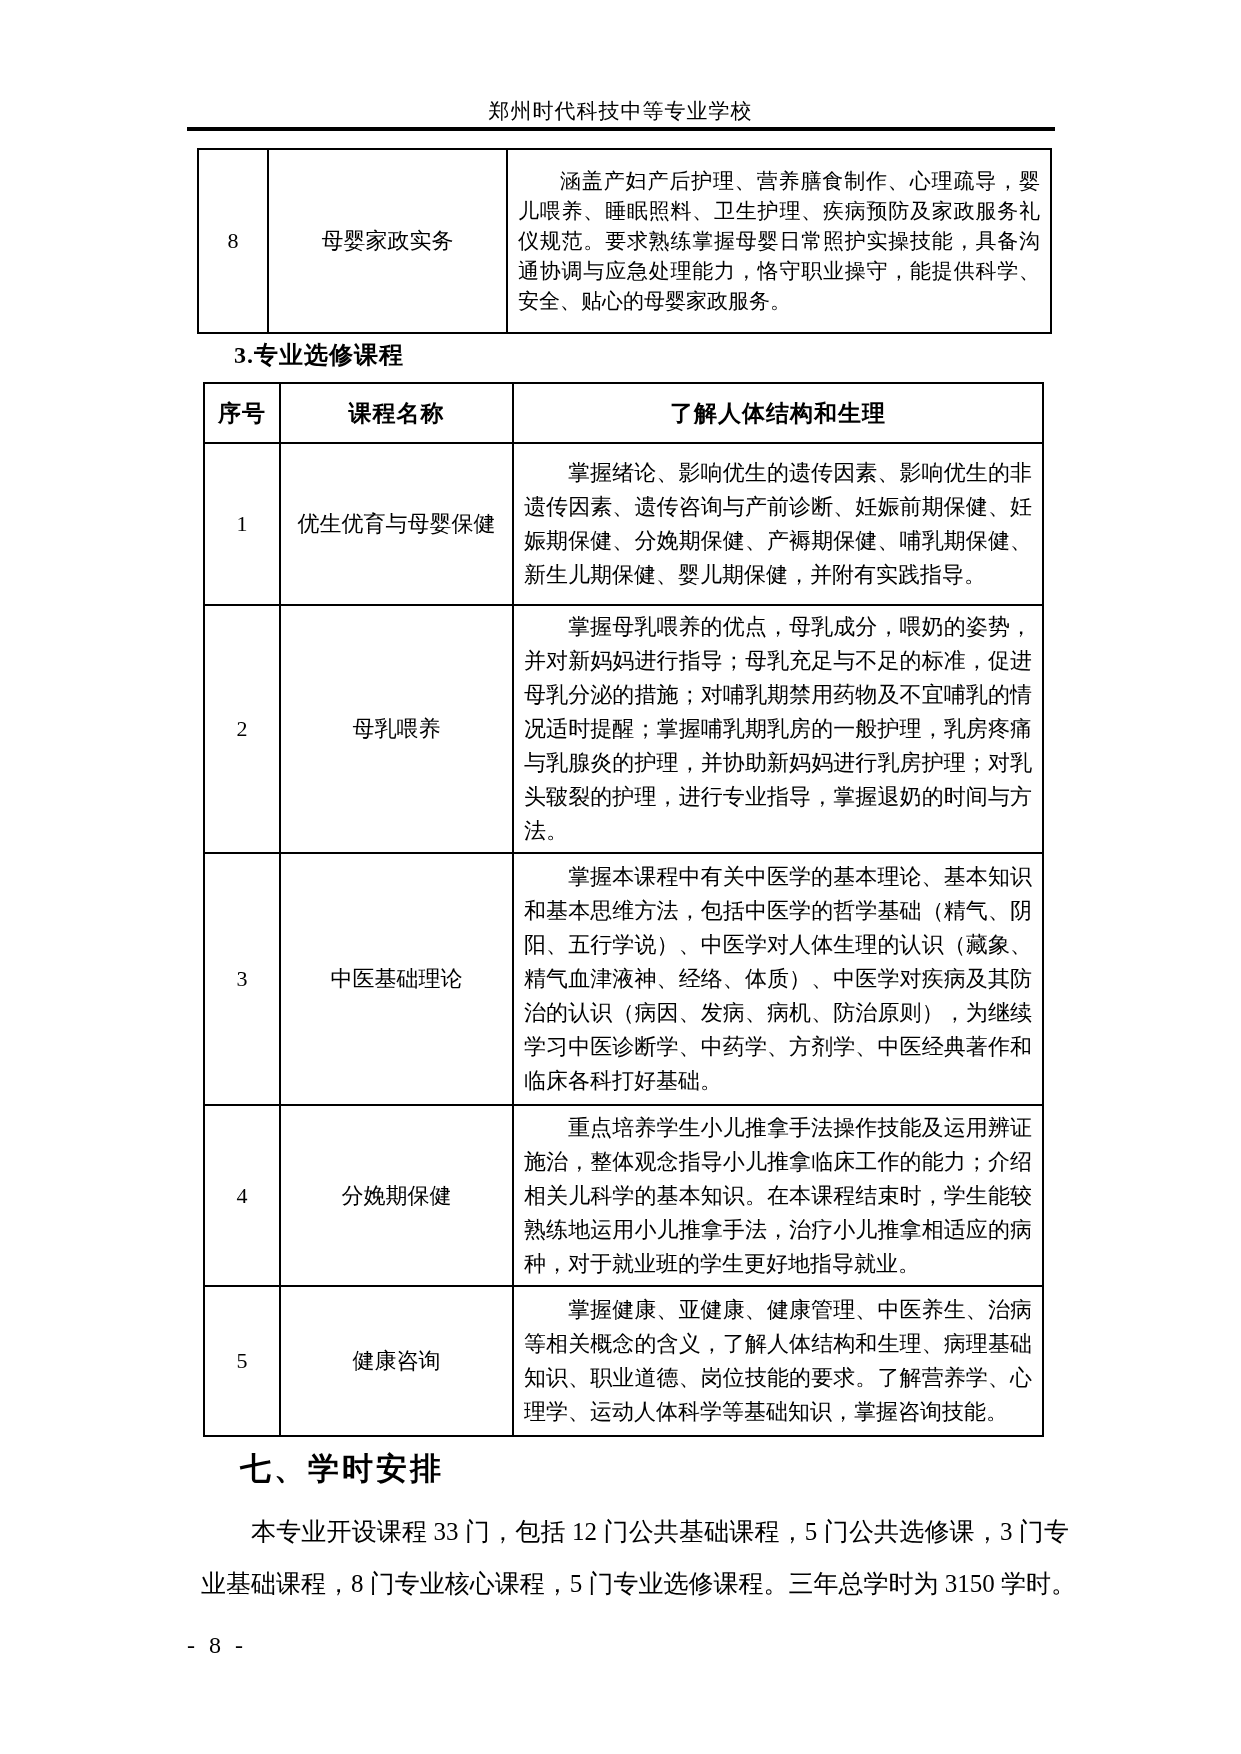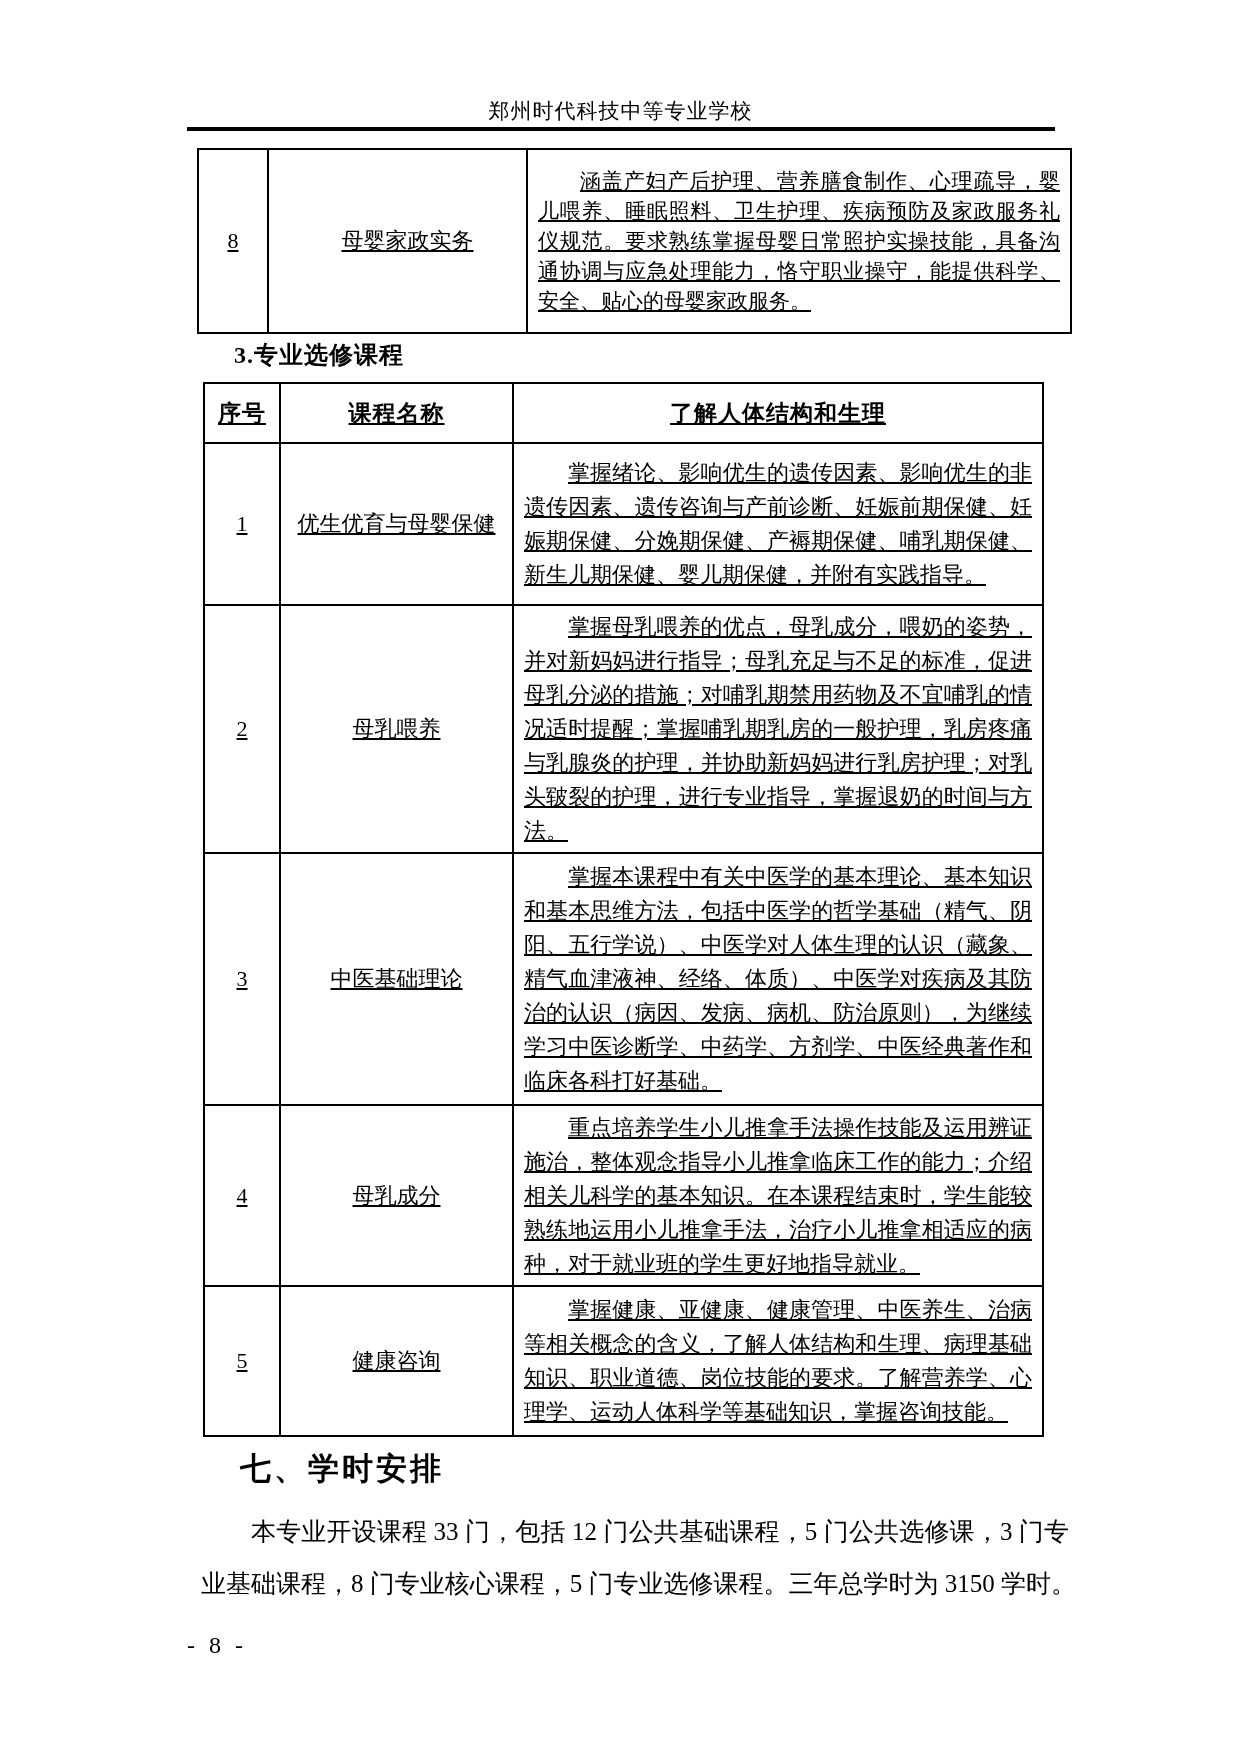--- a/index.html
+++ b/index.html
@@ -34,37 +34,36 @@
   table.tbl {
     position: absolute;
     border-collapse: collapse;
     table-layout: fixed;
   }
   table.tbl td, table.tbl th {
     border: 2px solid #000;
     padding: 0;
     vertical-align: middle;
     overflow: hidden;
-    text-decoration: underline;
   }
   td.no-cell   { text-align: center; font-size: 22px; }
   td.name-cell { text-align: center; font-size: 22px; }
   .cell-text {
     margin: 0;
     padding: 0 10px;
     font-size: 22px;
     line-height: 34px;
     text-align: justify;
     text-indent: 2em;
   }
 
   
   table.tbl-cont { top: 148px; left: 197px; width: 847px; }
   table.tbl-cont .c-no   { width: 68px;  }
-  table.tbl-cont .c-name { width: 237px; padding-left: 20px; }
+  table.tbl-cont .c-name { width: 237px; }
   table.tbl-cont .c-body { width: 542px; }
   table.tbl-cont tr { height: 184px; }
   table.tbl-cont .cell-text { font-size: 21px; line-height: 30px; }
 
   
   table.tbl-elective { top: 382px; left: 203px; width: 833px; }
   table.tbl-elective .c-no   { width: 74px;  }
   table.tbl-elective .c-name { width: 231px; }
   table.tbl-elective .c-body { width: 528px; }
   table.tbl-elective th {
@@ -169,21 +168,21 @@
       <tr class="r3">
         <td class="no-cell c-no">3</td>
         <td class="name-cell c-name">中医基础理论</td>
         <td class="c-body">
           <p class="cell-text">掌握本课程中有关中医学的基本理论、基本知识和基本思维方法，包括中医学的哲学基础（精气、阴阳、五行学说）、中医学对人体生理的认识（藏象、精气血津液神、经络、体质）、中医学对疾病及其防治的认识（病因、发病、病机、防治原则），为继续学习中医诊断学、中药学、方剂学、中医经典著作和临床各科打好基础。</p>
         </td>
       </tr>
 
       <tr class="r4">
         <td class="no-cell c-no">4</td>
-        <td class="name-cell c-name">母乳成分</td>
+        <td class="name-cell c-name">分娩期保健</td>
         <td class="c-body">
           <p class="cell-text">重点培养学生小儿推拿手法操作技能及运用辨证施治，整体观念指导小儿推拿临床工作的能力；介绍相关儿科学的基本知识。在本课程结束时，学生能较熟练地运用小儿推拿手法，治疗小儿推拿相适应的病种，对于就业班的学生更好地指导就业。</p>
         </td>
       </tr>
 
       <tr class="r5">
         <td class="no-cell c-no">5</td>
         <td class="name-cell c-name">健康咨询</td>
         <td class="c-body">
           <p class="cell-text">掌握健康、亚健康、健康管理、中医养生、治病等相关概念的含义，了解人体结构和生理、病理基础知识、职业道德、岗位技能的要求。了解营养学、心理学、运动人体科学等基础知识，掌握咨询技能。</p>

